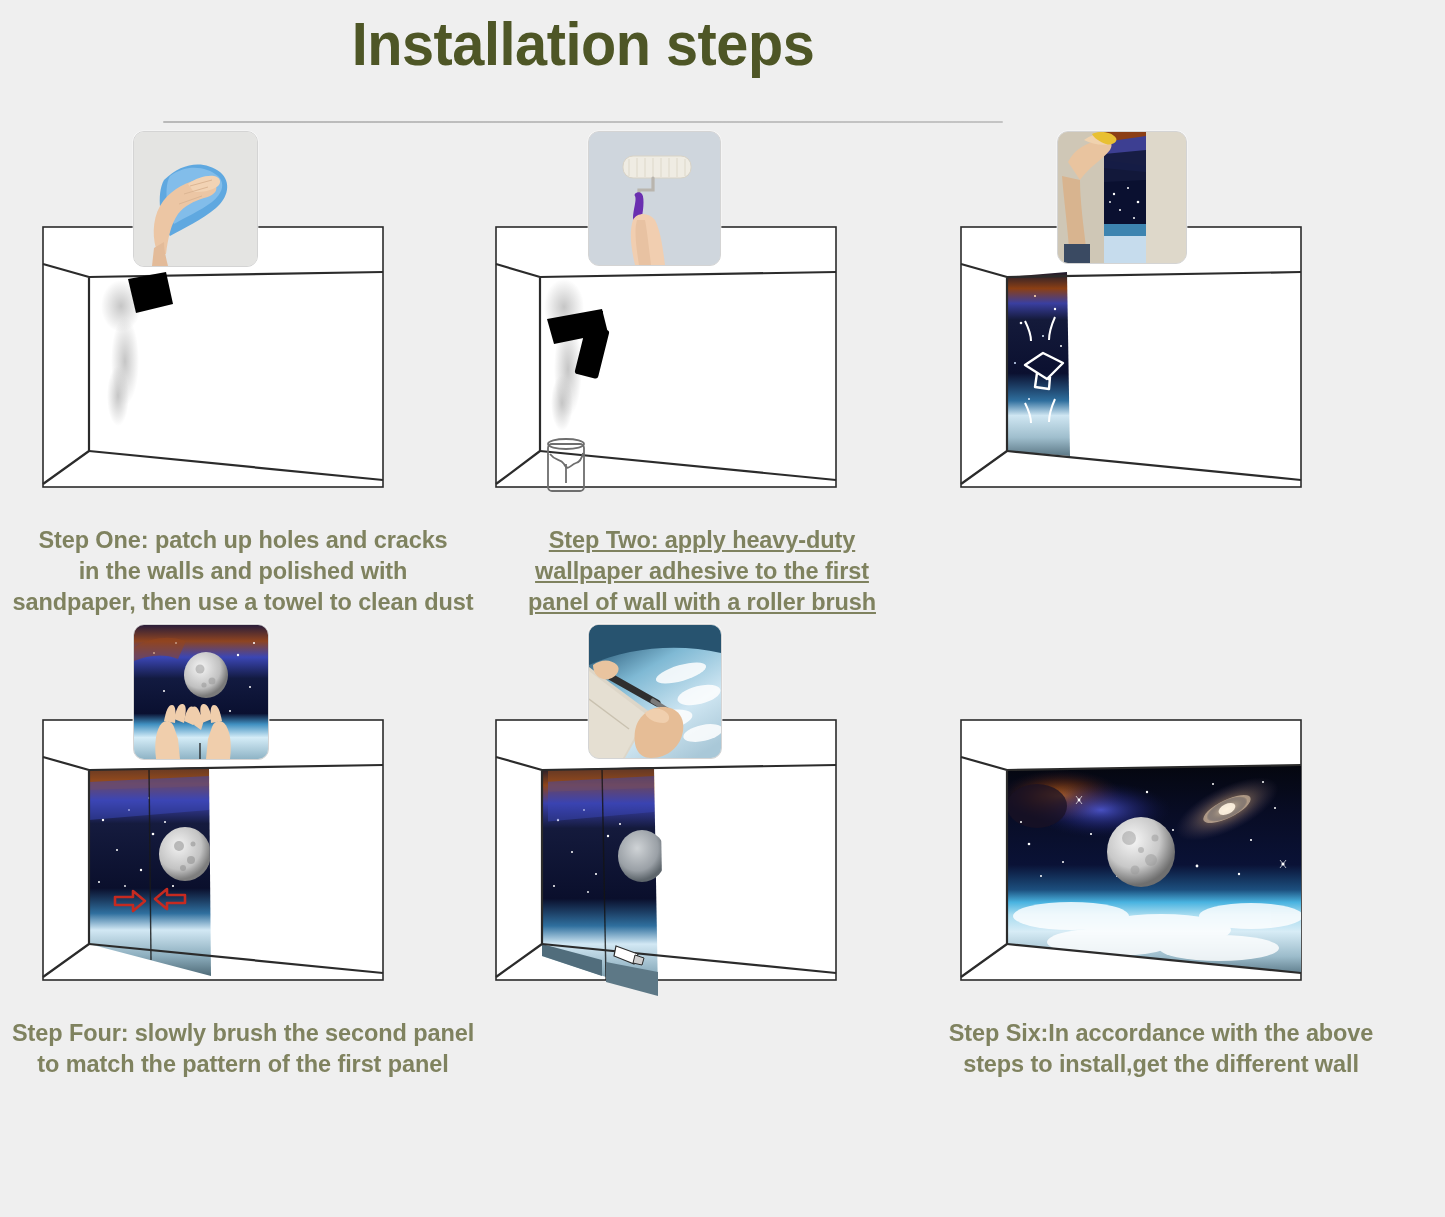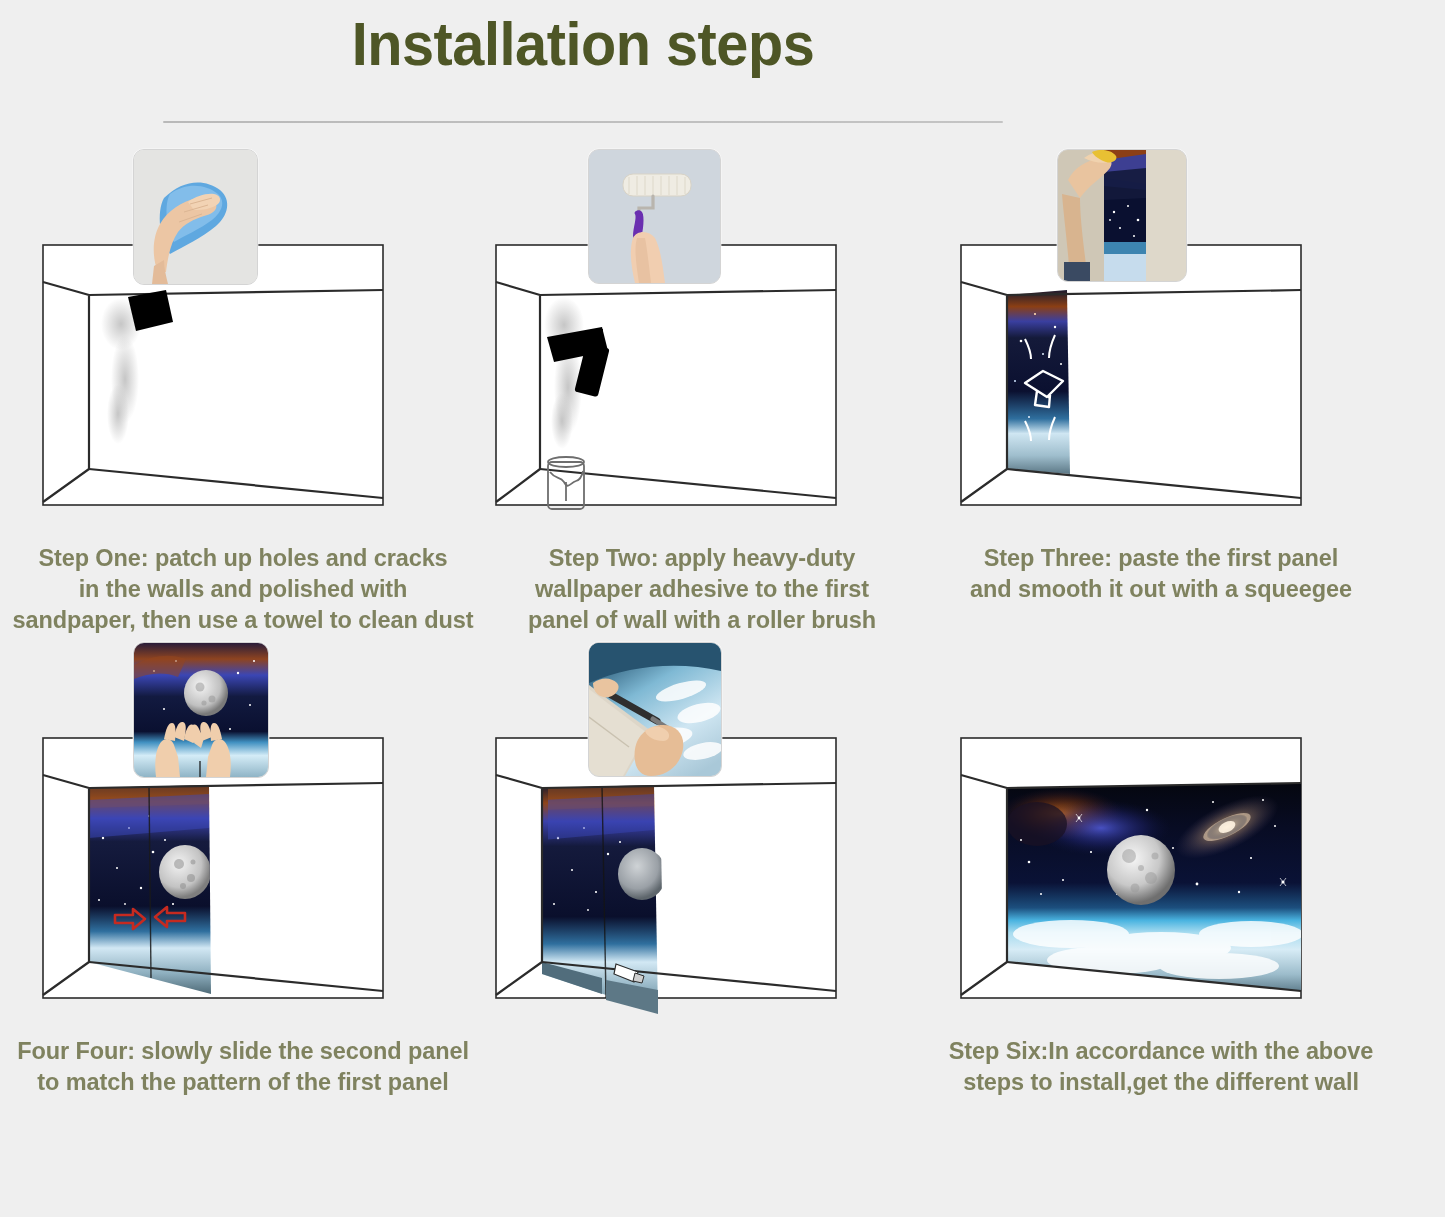--- a/index.html
+++ b/index.html
@@ -40,21 +40,21 @@
     border-radius: 1px;
   }
 
   
   .grid {
     display: grid;
     grid-template-columns: repeat(3, 1fr);
     grid-template-rows: repeat(2, auto);
     column-gap: 4px;
     row-gap: 6px;
-    padding: 26px 8px 0 8px;
+    padding: 8px 8px 0 8px;
     box-sizing: border-box;
   }
   .cell {
     position: relative;
     display: flex;
     flex-direction: column;
     align-items: center;
   }
   .scene-wrap {
     position: relative;
@@ -70,21 +70,21 @@
     margin-top: 4px;
     text-align: center;
     font-size: 23.5px;
     font-weight: bold;
     color: #7f825f;
     line-height: 1.32;
     letter-spacing: -0.1px;
     white-space: pre-line;
     width: 470px;
   }
-  .caption.narrow { width: 440px; }
+  .caption.narrow { width: 440px; text-decoration: underline; }
 
   
   .inset {
     position: absolute;
     border-radius: 11px;
     border: 1px solid #d4d4d4;
     background: #e6e6e6;
     overflow: hidden;
     box-shadow: 0 0 0 0.5px rgba(255,255,255,0.7);
   }
@@ -273,22 +273,20 @@
                 <circle cx="52" cy="70" r="0.9"></circle>
             </g>
             <path d="M10,30 C16,18 28,10 44,8 C52,7 56,12 52,18 C44,28 30,36 22,48 Z" fill="#e9c49f"></path>
             <path d="M26,8 C34,2 44,0 52,2 C58,4 58,10 52,12 C44,14 34,12 26,8 Z" fill="#f0d2ae"></path>
             <path d="M34,2 C42,-2 54,0 58,6 C60,10 54,14 48,12 C42,10 36,6 34,2 Z" fill="#e8c033"></path>
             <path d="M4,44 C6,70 10,96 12,131 L30,131 C26,98 22,70 22,48 Z" fill="#d8b48f"></path>
             <rect x="6" y="112" width="26" height="19" fill="#3a4a62"></rect>
           </svg>
         </div>
       </div>
-      <div class="caption narrow">Step Three: paste the first panel
-and smooth it out with a squeegee</div>
     </div>
 
     <div class="cell">
       <div class="scene-wrap">
         <svg class="scene-svg" width="420" height="390" viewBox="0 0 420 390">
           <defs>
             <linearGradient id="mural4" x1="0" y1="0" x2="0" y2="1">
               <stop offset="0%" stop-color="#1b1a2e"></stop>
               <stop offset="8%" stop-color="#94481a"></stop>
               <stop offset="16%" stop-color="#3d43ae"></stop>
@@ -393,21 +391,21 @@
               <path d="M50,96 C52,86 55,80 59,82 C63,84 61,92 59,100 Z"></path>
               <path d="M60,100 C62,92 65,88 68,90 C71,93 69,99 67,105 Z"></path>
               <path d="M96,134 C98,118 96,104 90,98 C86,94 80,96 78,102 L74,114 L72,134 Z"></path>
               <path d="M88,96 C86,86 84,80 80,80 C76,80 76,88 77,98 Z"></path>
               <path d="M78,94 C76,84 73,78 69,79 C65,80 66,88 68,98 Z"></path>
               <path d="M68,96 C66,86 63,80 59,82 C55,84 57,92 59,100 Z"></path>
             </g>
           </svg>
         </div>
       </div>
-      <div class="caption">Four Four: slowly slide the second panel
+      <div class="caption">Step Four: slowly brush the second panel
 to match the pattern of the first panel</div>
     </div>
 
     <div class="cell">
       <div class="scene-wrap">
         <svg class="scene-svg" width="420" height="390" viewBox="0 0 420 390">
           <defs>
             <linearGradient id="mural5" x1="0" y1="0" x2="0" y2="1">
               <stop offset="0%" stop-color="#1b1a2e"></stop>
               <stop offset="8%" stop-color="#8f451a"></stop>

